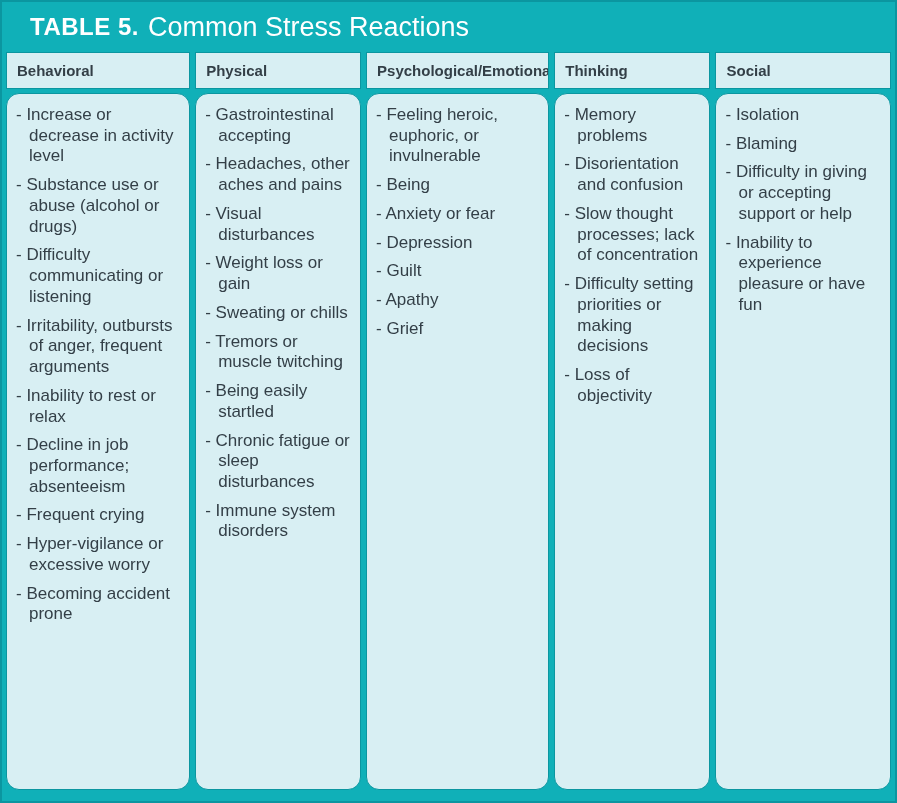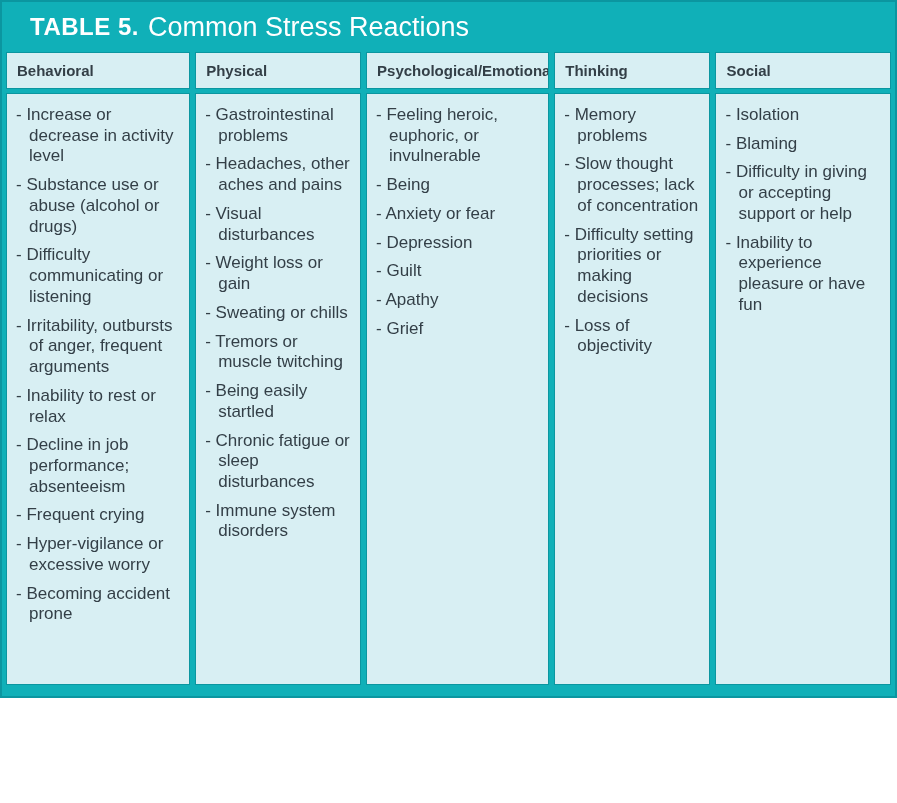--- a/index.html
+++ b/index.html
@@ -4,21 +4,21 @@
 <style>
   html, body {
     margin: 0;
     padding: 0;
     background: #ffffff;
     font-family: "Liberation Sans", sans-serif;
   }
   .frame {
     box-sizing: border-box;
     width: 897px;
-    height: 698px;
+    height: 803px;
     background: var(--teal, #10B0B8);
     border: 2px solid var(--teal-dark, #0B96A0);
     display: flex;
     flex-direction: column;
   }
   .title-bar {
     box-sizing: border-box;
     height: 50px;
     flex: 0 0 50px;
     display: flex;
@@ -58,20 +58,21 @@
     display: flex;
     align-items: center;
     padding: 0 6px 0 10px;
     font-weight: bold;
     font-size: 15px;
   }
   .body-cell {
     padding: 11px 6px 8px 9px;
     font-size: 17px;
     line-height: 1.22;
+    border-radius: 13px;
   }
   ul.reaction-list {
     list-style: none;
     margin: 0;
     padding: 0;
   }
   ul.reaction-list li {
     padding-left: 13px;
     text-indent: -13px;
     margin-bottom: 8px;
@@ -100,21 +101,21 @@
           <li>Inability to rest or relax</li>
           <li>Decline in job performance; absenteeism</li>
           <li>Frequent crying</li>
           <li>Hyper-vigilance or excessive worry</li>
           <li>Becoming accident prone</li>
         </ul>
       </div>
       <div class="cell header-cell">Physical</div>
       <div class="cell body-cell">
         <ul class="reaction-list">
-          <li>Gastrointestinal problems</li>
+          <li>Gastrointestinal accepting</li>
           <li>Headaches, other aches and pains</li>
           <li>Visual disturbances</li>
           <li>Weight loss or gain</li>
           <li>Sweating or chills</li>
           <li>Tremors or muscle twitching</li>
           <li>Being easily startled</li>
           <li>Chronic fatigue or sleep disturbances</li>
           <li>Immune system disorders</li>
         </ul>
       </div>
@@ -127,20 +128,21 @@
           <li>Depression</li>
           <li>Guilt</li>
           <li>Apathy</li>
           <li>Grief</li>
         </ul>
       </div>
       <div class="cell header-cell">Thinking</div>
       <div class="cell body-cell">
         <ul class="reaction-list">
           <li>Memory problems</li>
+          <li>Disorientation and confusion</li>
           <li>Slow thought processes; lack of concentration</li>
           <li>Difficulty setting priorities or making decisions</li>
           <li>Loss of objectivity</li>
         </ul>
       </div>
       <div class="cell header-cell">Social</div>
       <div class="cell body-cell">
         <ul class="reaction-list">
           <li>Isolation</li>
           <li>Blaming</li>

